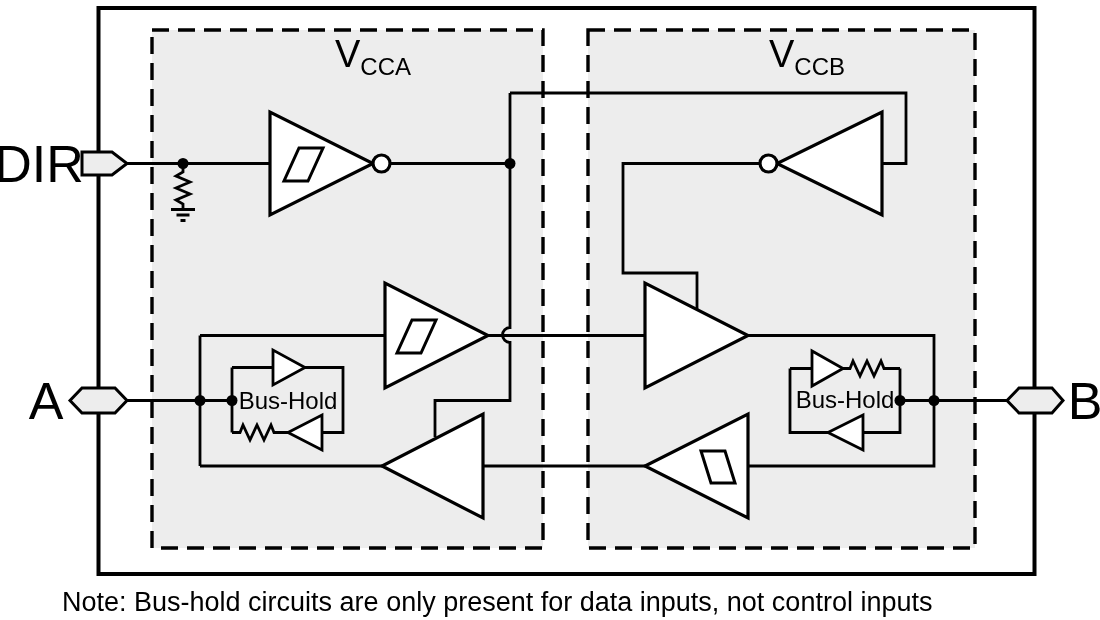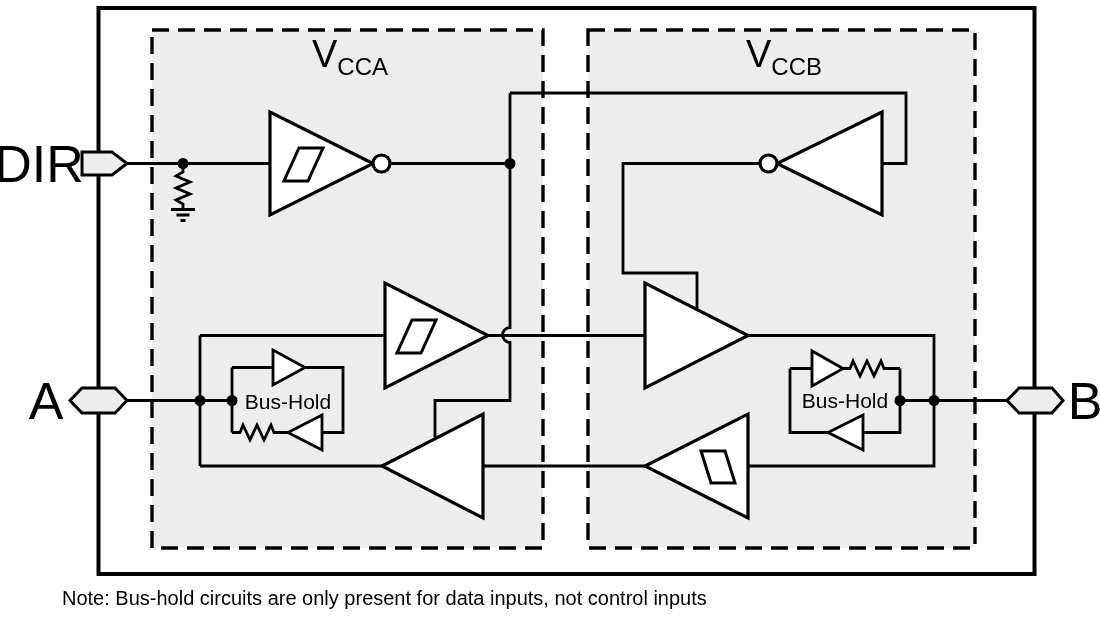--- a/index.html
+++ b/index.html
@@ -3,24 +3,24 @@
 <meta charset="utf-8">
 <style>
   html,body{margin:0;padding:0;background:#ffffff;}
   #stage{
     position:relative;width:1100px;height:620px;background:#ffffff;
     font-family:"Liberation Sans",sans-serif;color:#000;overflow:hidden;
   }
   #schematic{position:absolute;left:0;top:0;width:1100px;height:620px;}
   .lbl{position:absolute;white-space:nowrap;color:#000;}
   .pin-name{font-size:52px;line-height:1;transform:translate(-50%,-50%);}
-  .supply{font-size:38px;line-height:1;transform:translate(-50%,-50%);}
+  .supply{font-size:38px;line-height:1;transform:translate(-50%,-50%);margin-left:23px;}
   .supply sub{font-size:24px;line-height:1;}
-  .bushold-name{font-size:21px;line-height:1;transform:translate(-50%,-50%);letter-spacing:0px;}
-  .note{font-size:20px;line-height:1.2;}
+  .bushold-name{font-size:24px;line-height:1;transform:translate(-50%,-50%);letter-spacing:0px;}
+  .note{font-size:27px;line-height:1.2;}
 </style>
 </head>
 <body>
 
 <div id="stage">
 
   <svg id="schematic" viewBox="0 0 1100 620">
 
     <rect x="152" y="30" width="391" height="518" fill="#ededed" stroke="#000" stroke-width="3.4" stroke-dasharray="17 9"></rect>
     <rect x="588" y="30" width="387" height="518" fill="#ededed" stroke="#000" stroke-width="3.4" stroke-dasharray="17 9"></rect>

